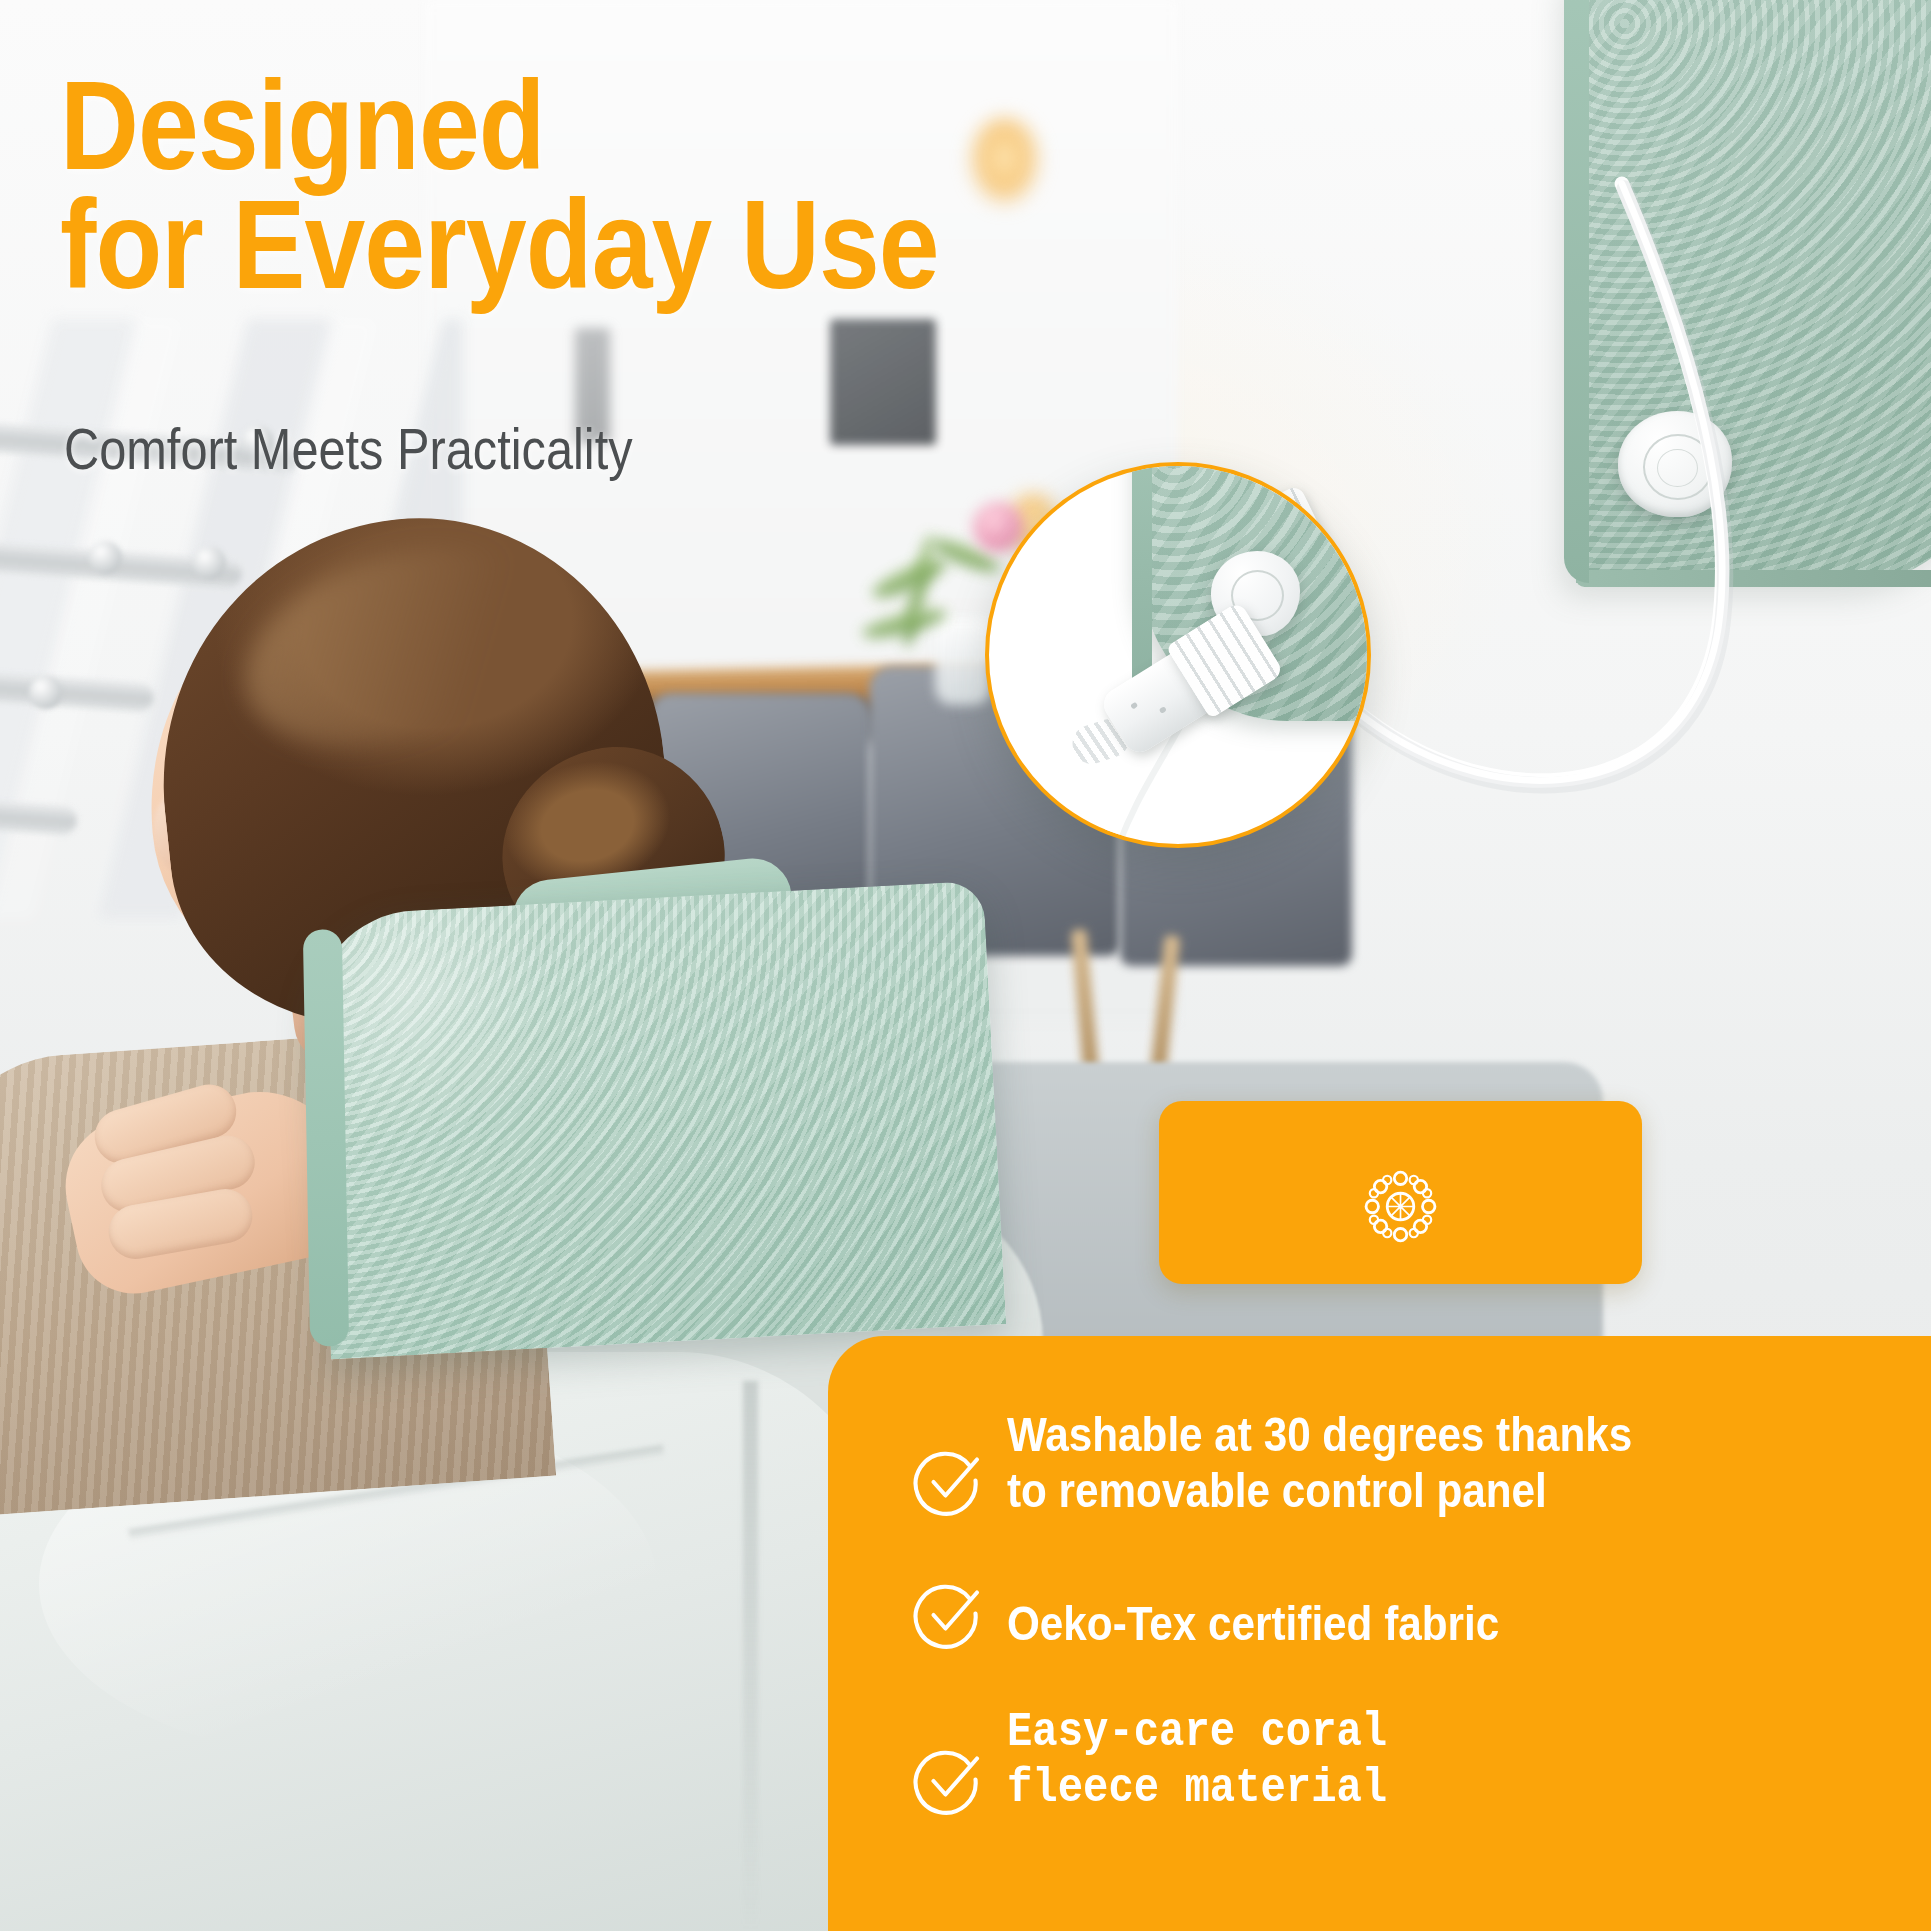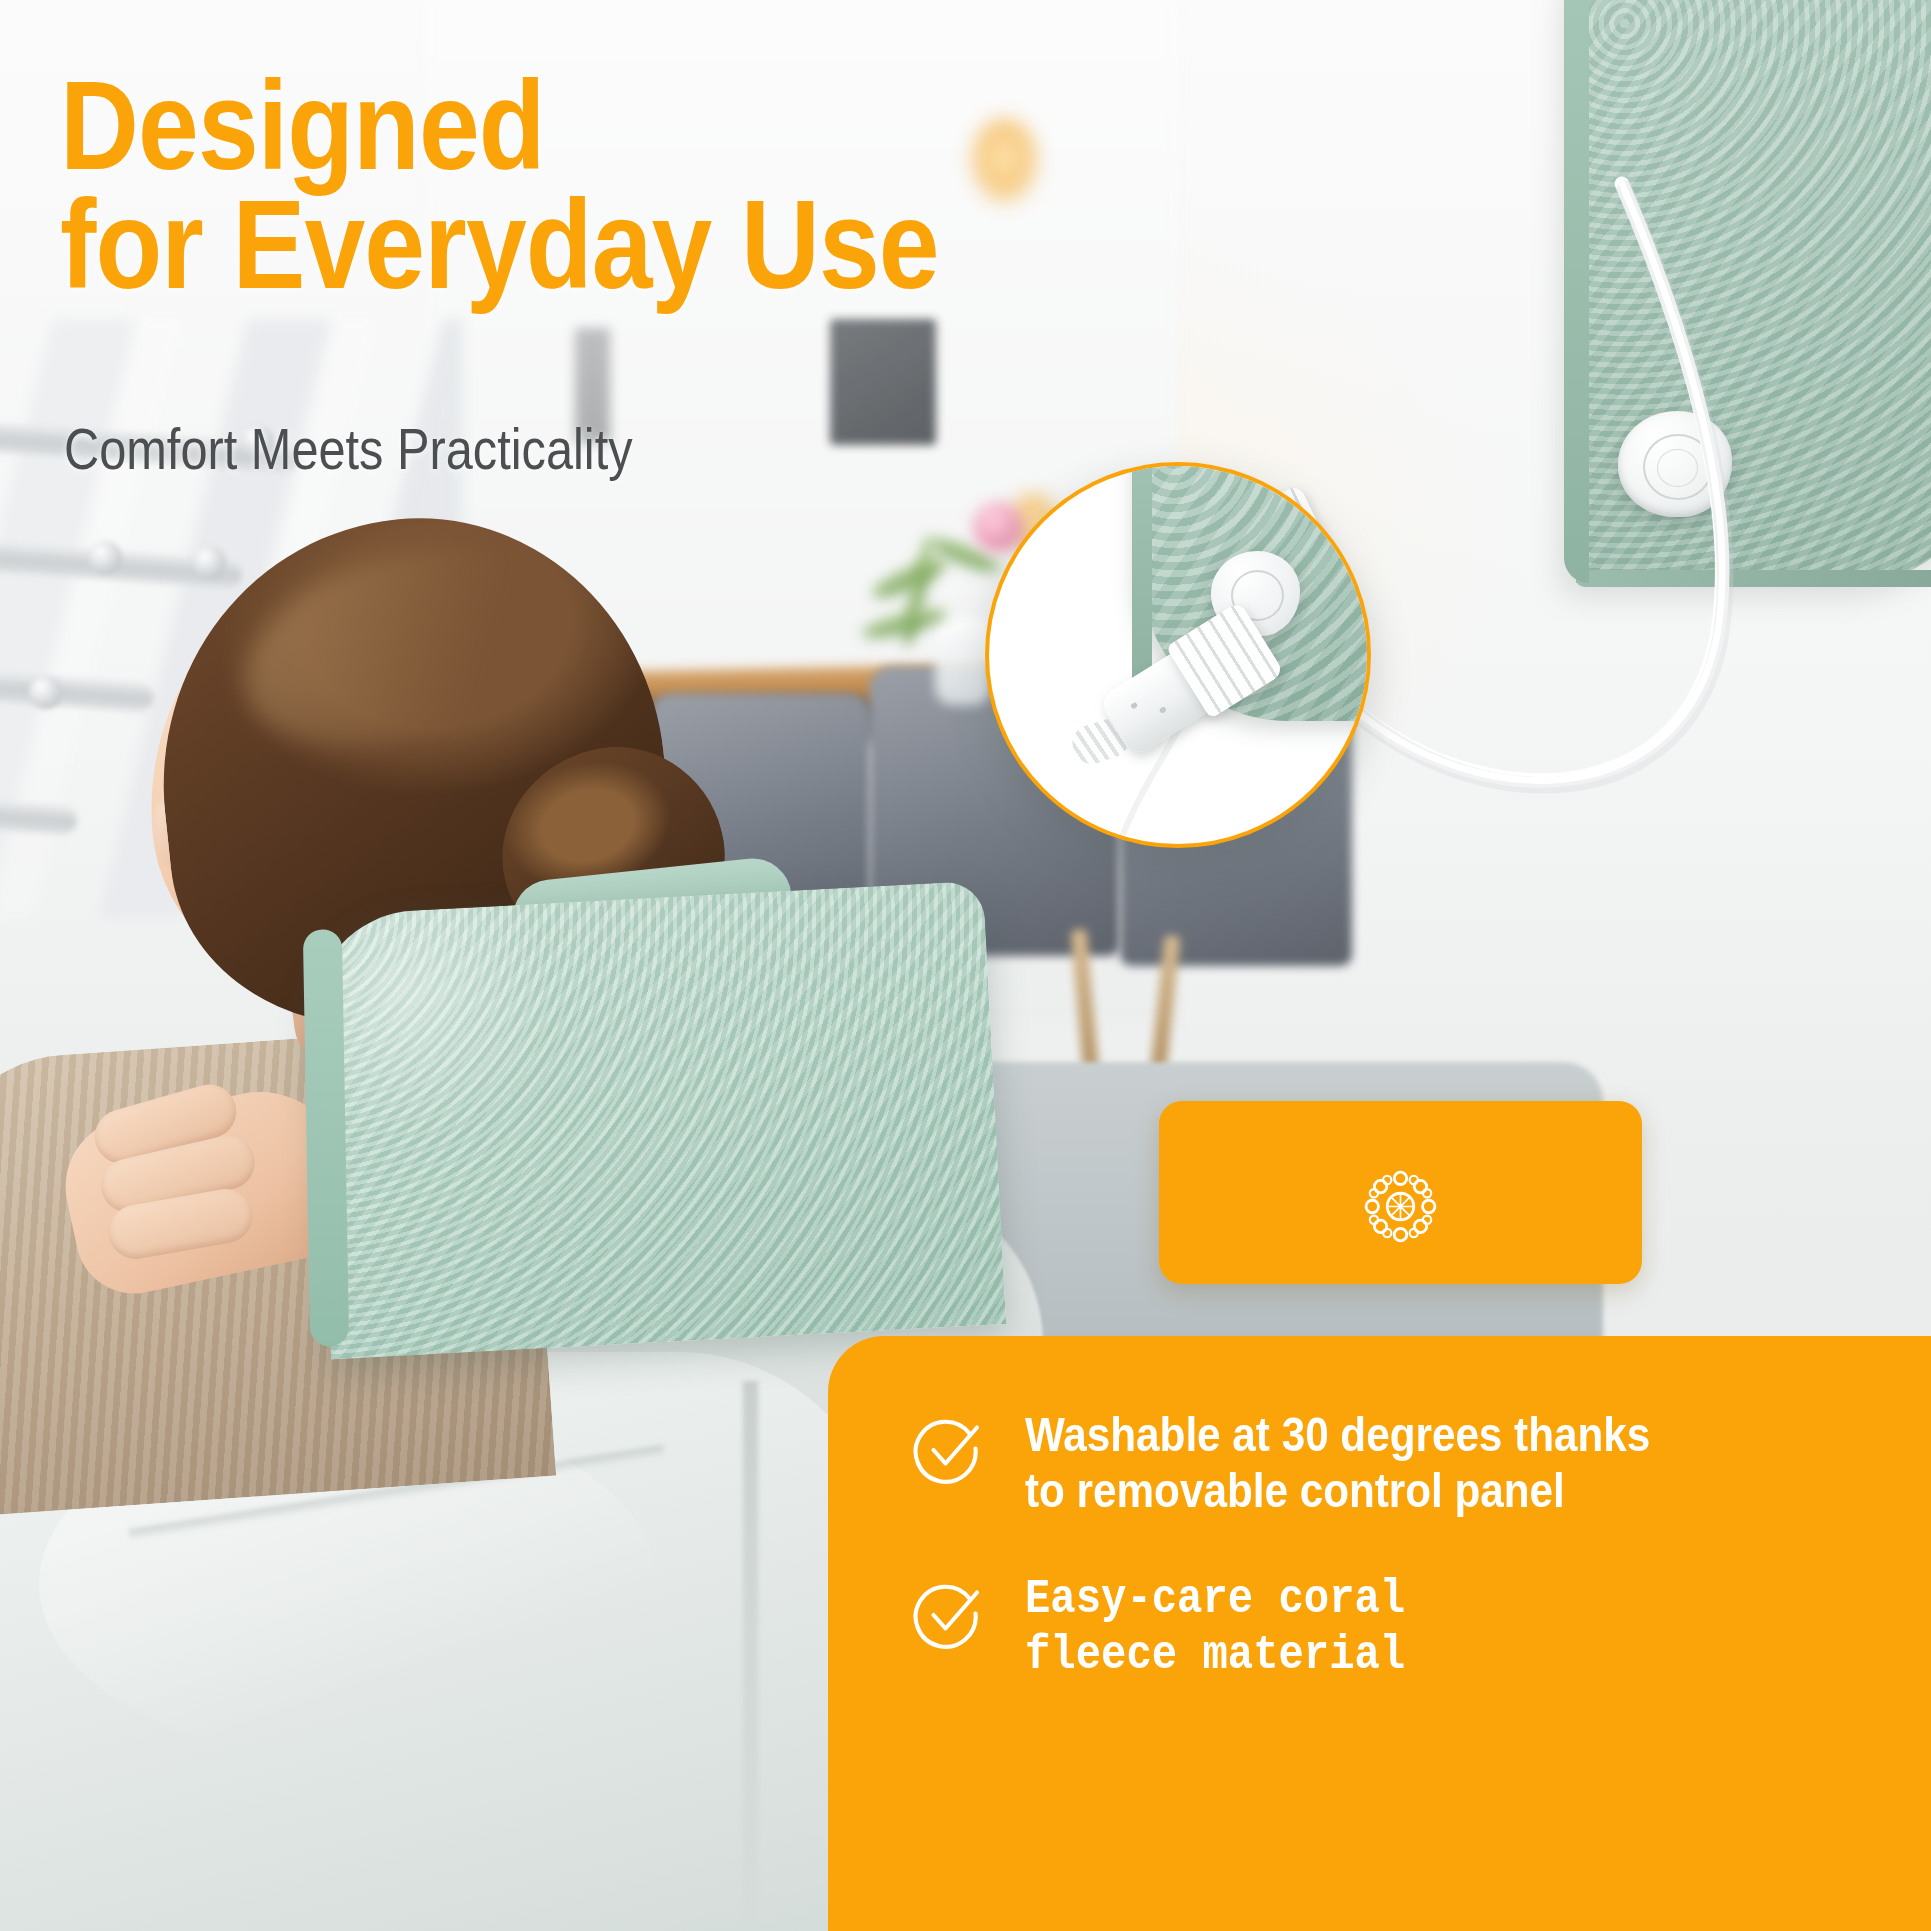--- a/index.html
+++ b/index.html
@@ -384,21 +384,21 @@
   }
   .oeko-logo { width:83px; height:83px; flex:0 0 83px; margin-top:27px; }
 
   
   .features {
     position:absolute; left:828px; top:1336px; width:1103px; height:595px;
     background:var(--accent);
     border-radius:56px 0 0 0;
     padding:71px 54px 0 83px;
   }
-  .feat-row { display:flex; align-items:flex-start; gap:39px; margin-bottom:42px; }
+  .feat-row { display:flex; align-items:flex-end; gap:21px; margin-bottom:42px; }
   .feat-row:last-child { margin-bottom:8px;font-family:Liberation Mono, monospace; }
   .check { flex:0 0 75px; width:75px; height:75px; margin-top:3.9px; }
   .feat-txt {
     color:#ffffff; font-size:48px; line-height:1.16; font-weight:bold;
     transform:scaleX(.88); transform-origin:left top;
     white-space:pre-line;
   }
   .feat-row.r1 { margin-bottom:54px; }
   .feat-row.r2 { margin-bottom:54px; }
 </style>
@@ -558,20 +558,27 @@
 
     <div class="feat-row r1">
       <svg class="check" viewBox="0 0 100 100">
         <path d="M78 30 A40 40 0 1 0 86 50" fill="none" stroke="#ffffff" stroke-width="5.5" stroke-linecap="round"></path>
         <path d="M30 52 L46 70 L88 22" fill="none" stroke="#ffffff" stroke-width="5.5" stroke-linecap="round" stroke-linejoin="round"></path>
       </svg>
       <div class="feat-txt">Washable at 30 degrees thanks
 to removable control panel</div>
     </div>
 
+    <div class="feat-row r2">
+      <svg class="check" viewBox="0 0 100 100">
+        <path d="M78 30 A40 40 0 1 0 86 50" fill="none" stroke="#ffffff" stroke-width="5.5" stroke-linecap="round"></path>
+        <path d="M30 52 L46 70 L88 22" fill="none" stroke="#ffffff" stroke-width="5.5" stroke-linecap="round" stroke-linejoin="round"></path>
+      </svg>
+      <div class="feat-txt">Oeko-Tex certified fabric</div>
+    </div>
 
     <div class="feat-row">
       <svg class="check" viewBox="0 0 100 100">
         <path d="M78 30 A40 40 0 1 0 86 50" fill="none" stroke="#ffffff" stroke-width="5.5" stroke-linecap="round"></path>
         <path d="M30 52 L46 70 L88 22" fill="none" stroke="#ffffff" stroke-width="5.5" stroke-linecap="round" stroke-linejoin="round"></path>
       </svg>
       <div class="feat-txt">Easy-care coral
 fleece material</div>
     </div>
 

